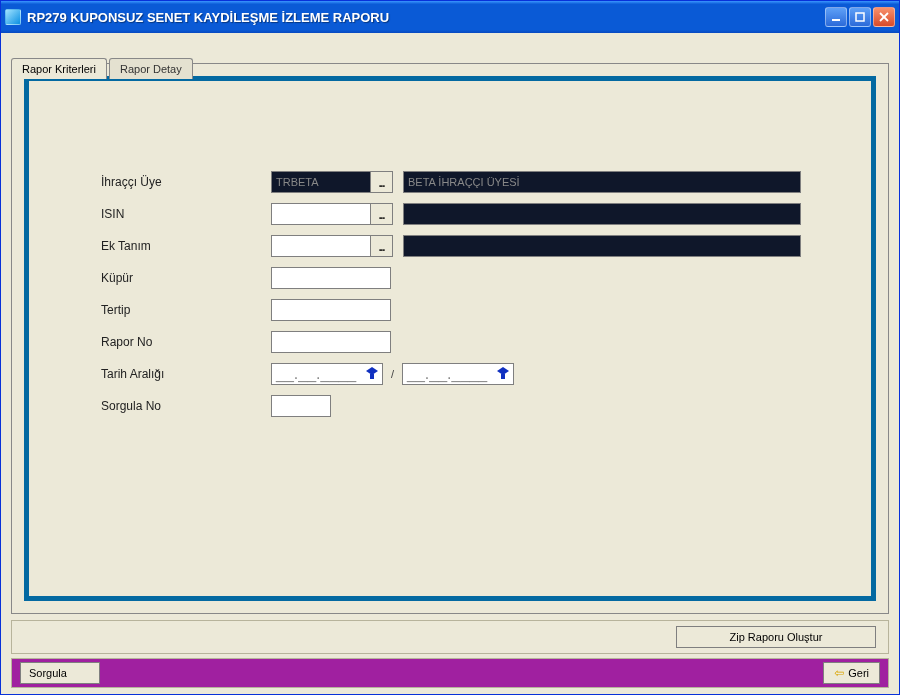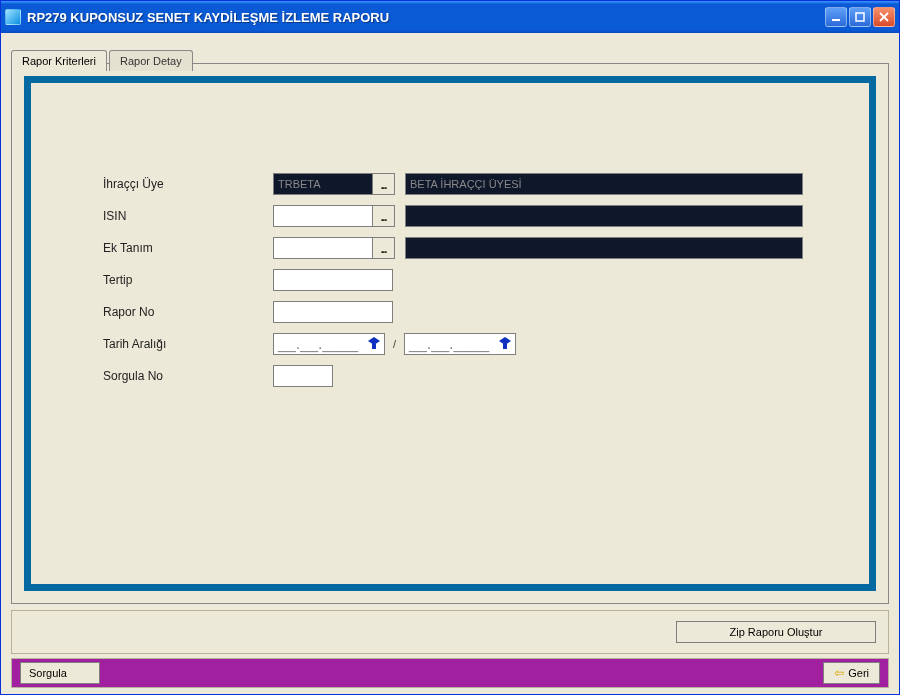--- a/index.html
+++ b/index.html
@@ -61,34 +61,34 @@
   .tabs-row { display: flex; align-items: flex-end; height: 24px; }
   .tab {
     border: 1px solid #888;
     border-bottom: none;
     background: #ece9d8;
     padding: 4px 10px 4px 10px;
     margin-right: 2px;
     font-size: 11px;
     border-radius: 3px 3px 0 0;
     position: relative;
-    top: 8px;
+    top: 16px;
   }
   .tab.inactive { background: #e4e1d0; color: #333; }
   .tab.active { background: #ece9d8; z-index: 2; }
   .tab-frame {
     border: 1px solid #888;
     flex: 1;
     background: #ece9d8;
     padding: 12px;
     display: flex;
     flex-direction: column;
   }
   .inner-frame {
-    border: 7px solid #0369a1;
+    border: 5px solid #0369a1;
     flex: 1;
     background: #ece9d8;
     padding: 85px 30px 20px 72px;
   }
   .form-row {
     display: flex;
     align-items: center;
     height: 32px;
   }
   .form-label {
@@ -149,21 +149,21 @@
   }
   .date-field .date-btn {
     width: 20px; height: 20px;
     display:flex; align-items:center; justify-content:center;
   }
   .date-sep { margin: 0 8px; color:#444; }
   
   .footer1 {
     margin-top: 6px;
     border: 1px solid #b7b39b;
-    height: 44px;
+    height: 34px;
     background: #ece9d8;
     display: flex;
     align-items: center;
     padding: 0 12px;
     gap: 84px;
     justify-content: flex-end;
   }
   .footer1 .big-btn {
     height: 22px;
     width: 200px;
@@ -250,20 +250,24 @@
 
         <div class="form-row">
           <div class="form-label">Ek Tanım</div>
           <input class="txt w-code" value="" style="">
           <div class="look-btn">
               <span>...</span>
             </div>
           <input class="txt readonly w-desc" readonly="" value="" style="">
         </div>
 
+        <div class="form-row">
+          <div class="form-label">Küpür</div>
+          <input class="txt w-short" value="" style="">
+        </div>
 
         <div class="form-row">
           <div class="form-label">Tertip</div>
           <input class="txt w-short" value="" style="">
         </div>
 
 
         <div class="form-row">
           <div class="form-label">Rapor No</div>
           <input class="txt w-short" value="" style="">

